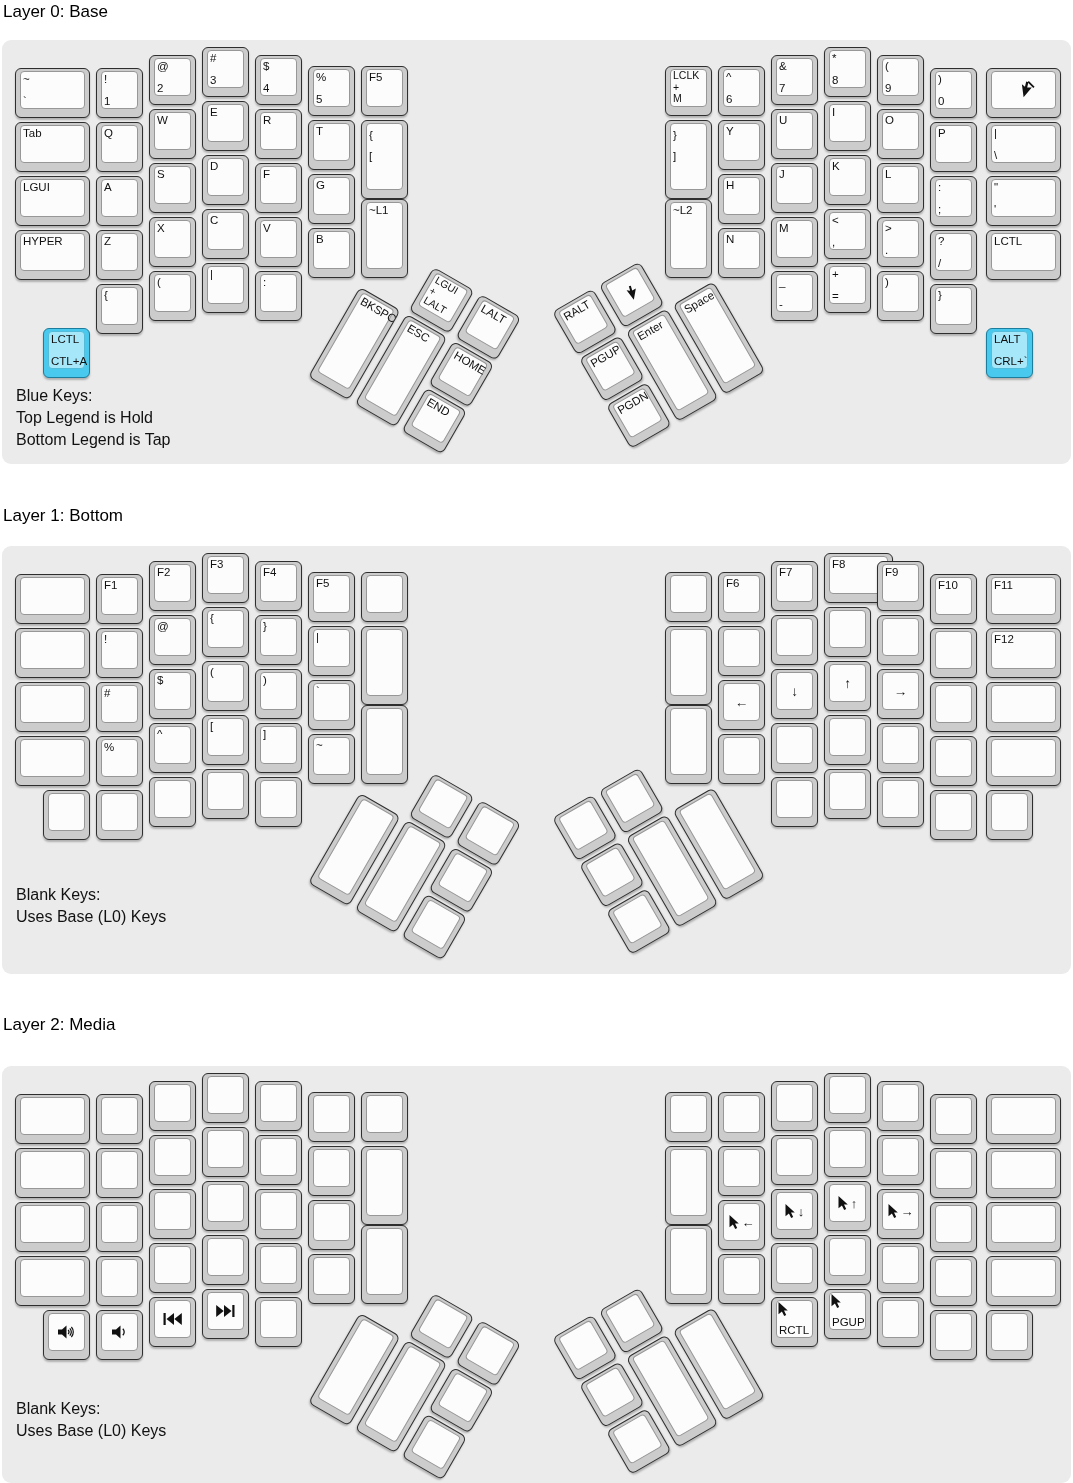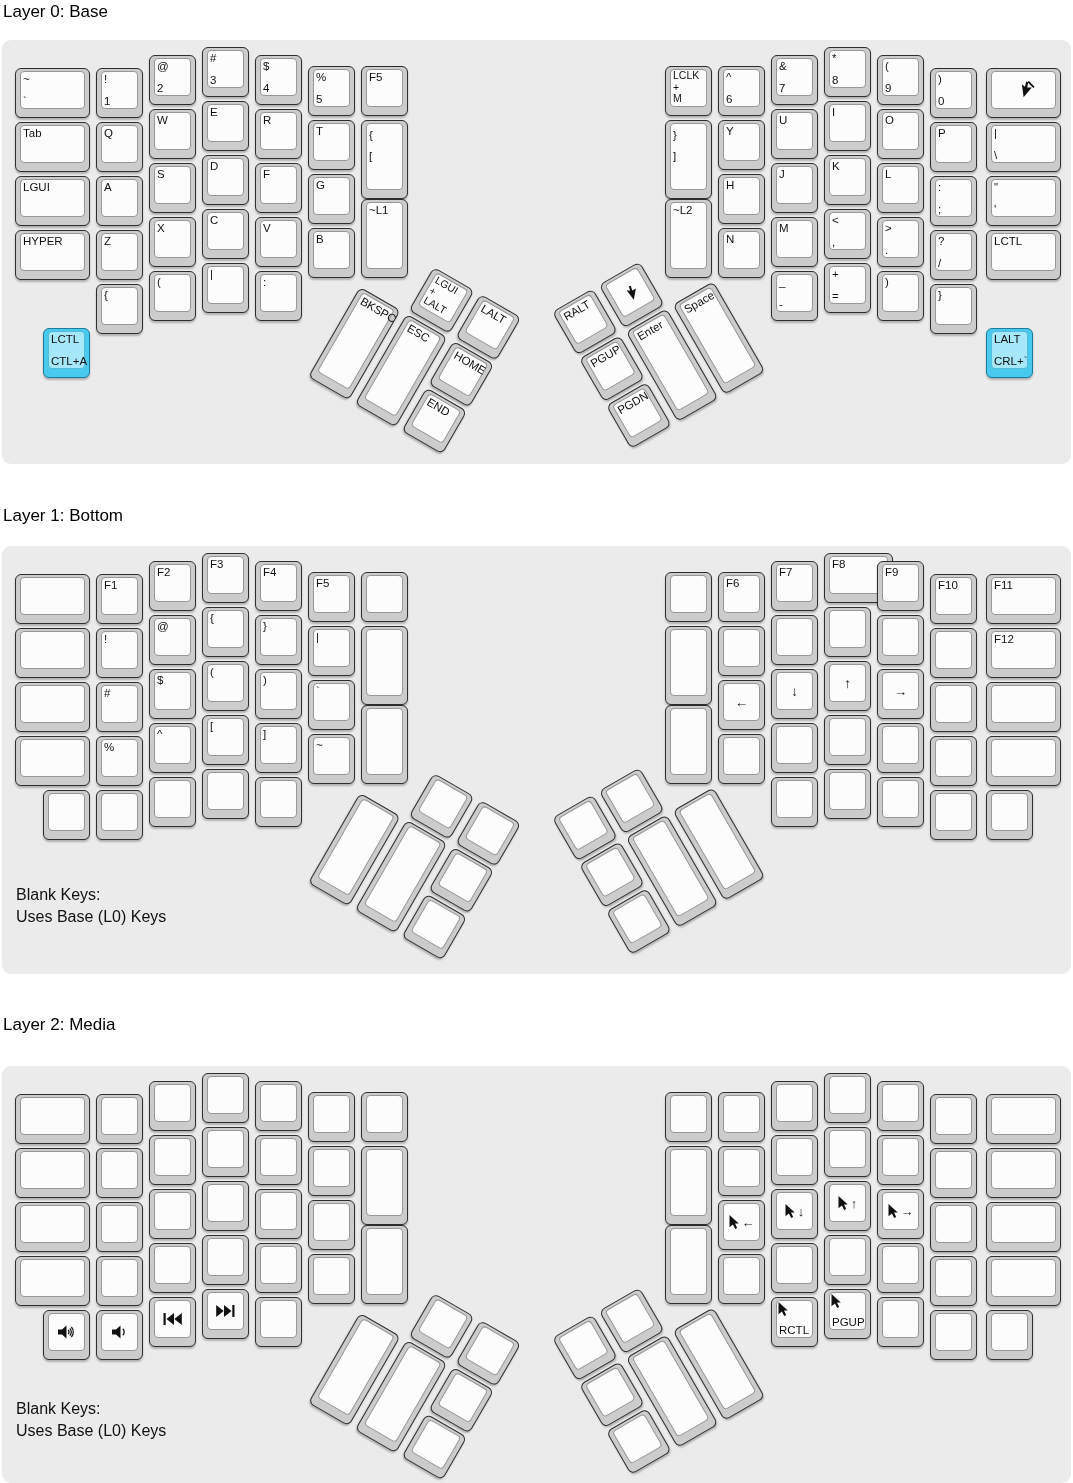--- a/index.html
+++ b/index.html
@@ -43,20 +43,23 @@
   .icon-center{position:absolute;left:0;right:0;top:0;bottom:6px;display:flex;align-items:center;justify-content:center;gap:2px;}
   .icon-tl{position:absolute;top:4px;left:6px;}
   .dir-arrow{font-size:13px;}
   svg{display:block;}
 </style>
 </head>
 <body style="background: rgb(255, 255, 255);">
 
 <h2 class="layer-title" style="top:2px;">Layer 0: Base</h2>
 <section class="layer" id="panel-0" style="top:40px;height:424px;">
+  <div class="layer-note" style="top:345px;">Blue Keys:
+Top Legend is Hold
+Bottom Legend is Tap</div>
 <div class="cluster" style="left: 385px; top: 200px; transform: rotate(30deg);">
       <div class="key" style="left: 54px; top: 0px; width: 47px; height: 50px;">
         <div class="cap"></div>
         <div class="leg-lines3">LGUI
 +
 LALT</div>
       </div>
       <div class="key" style="left: 108px; top: 0px; width: 47px; height: 50px;">
         <div class="cap"></div>
         <div class="leg-top">LALT</div>

